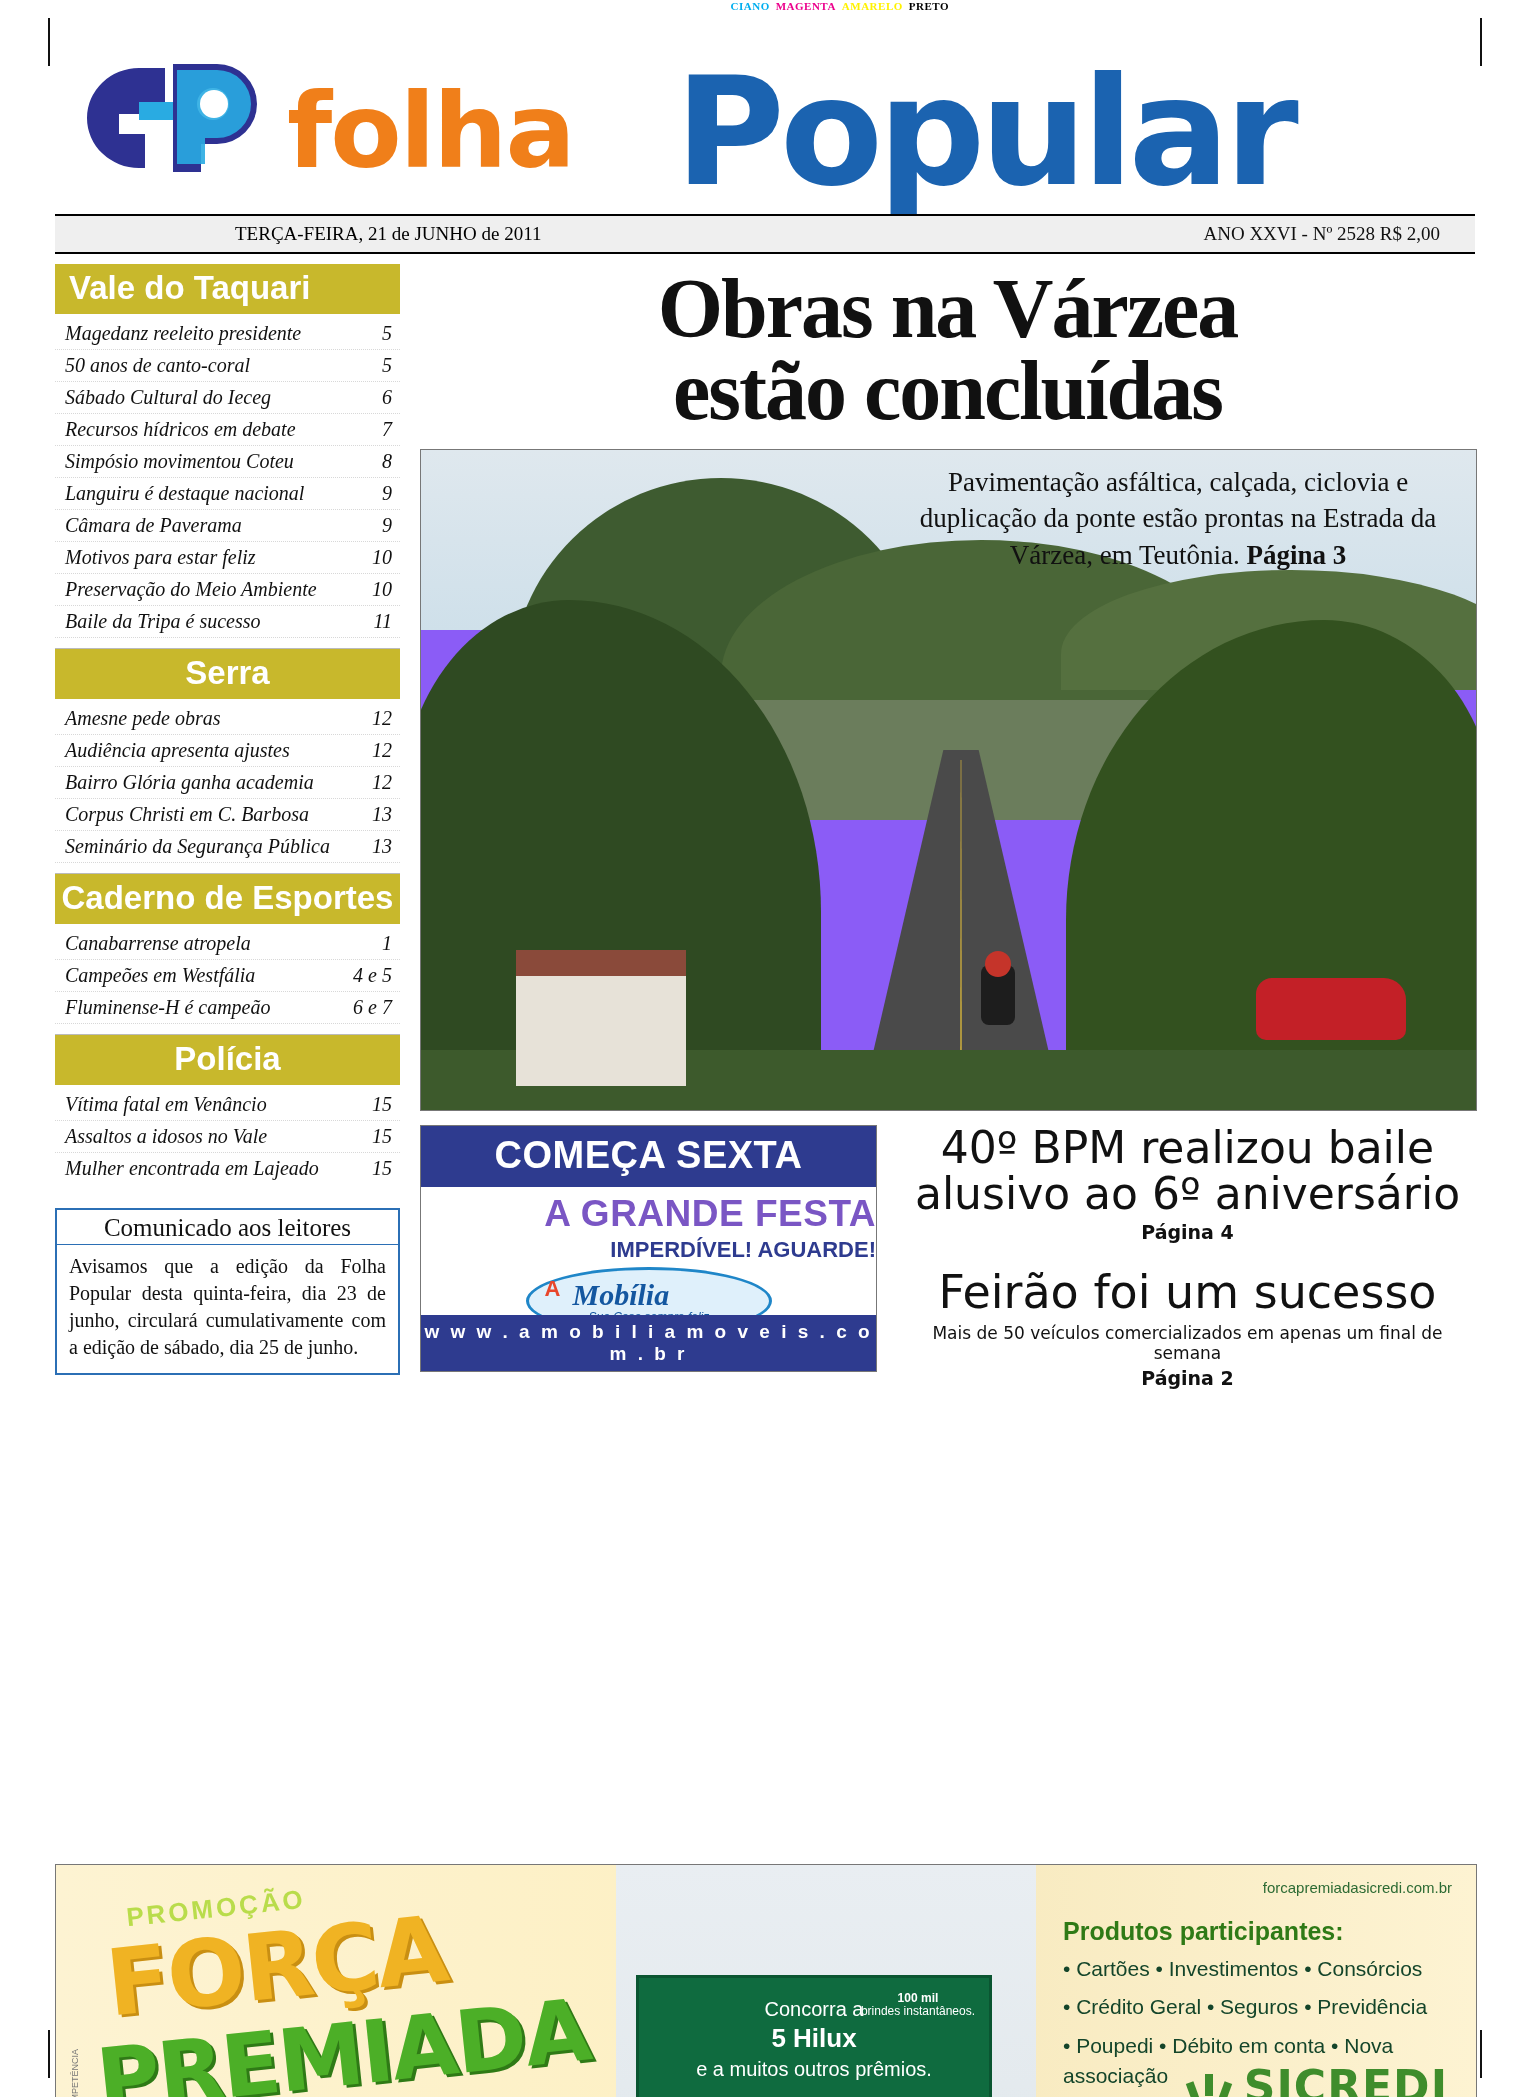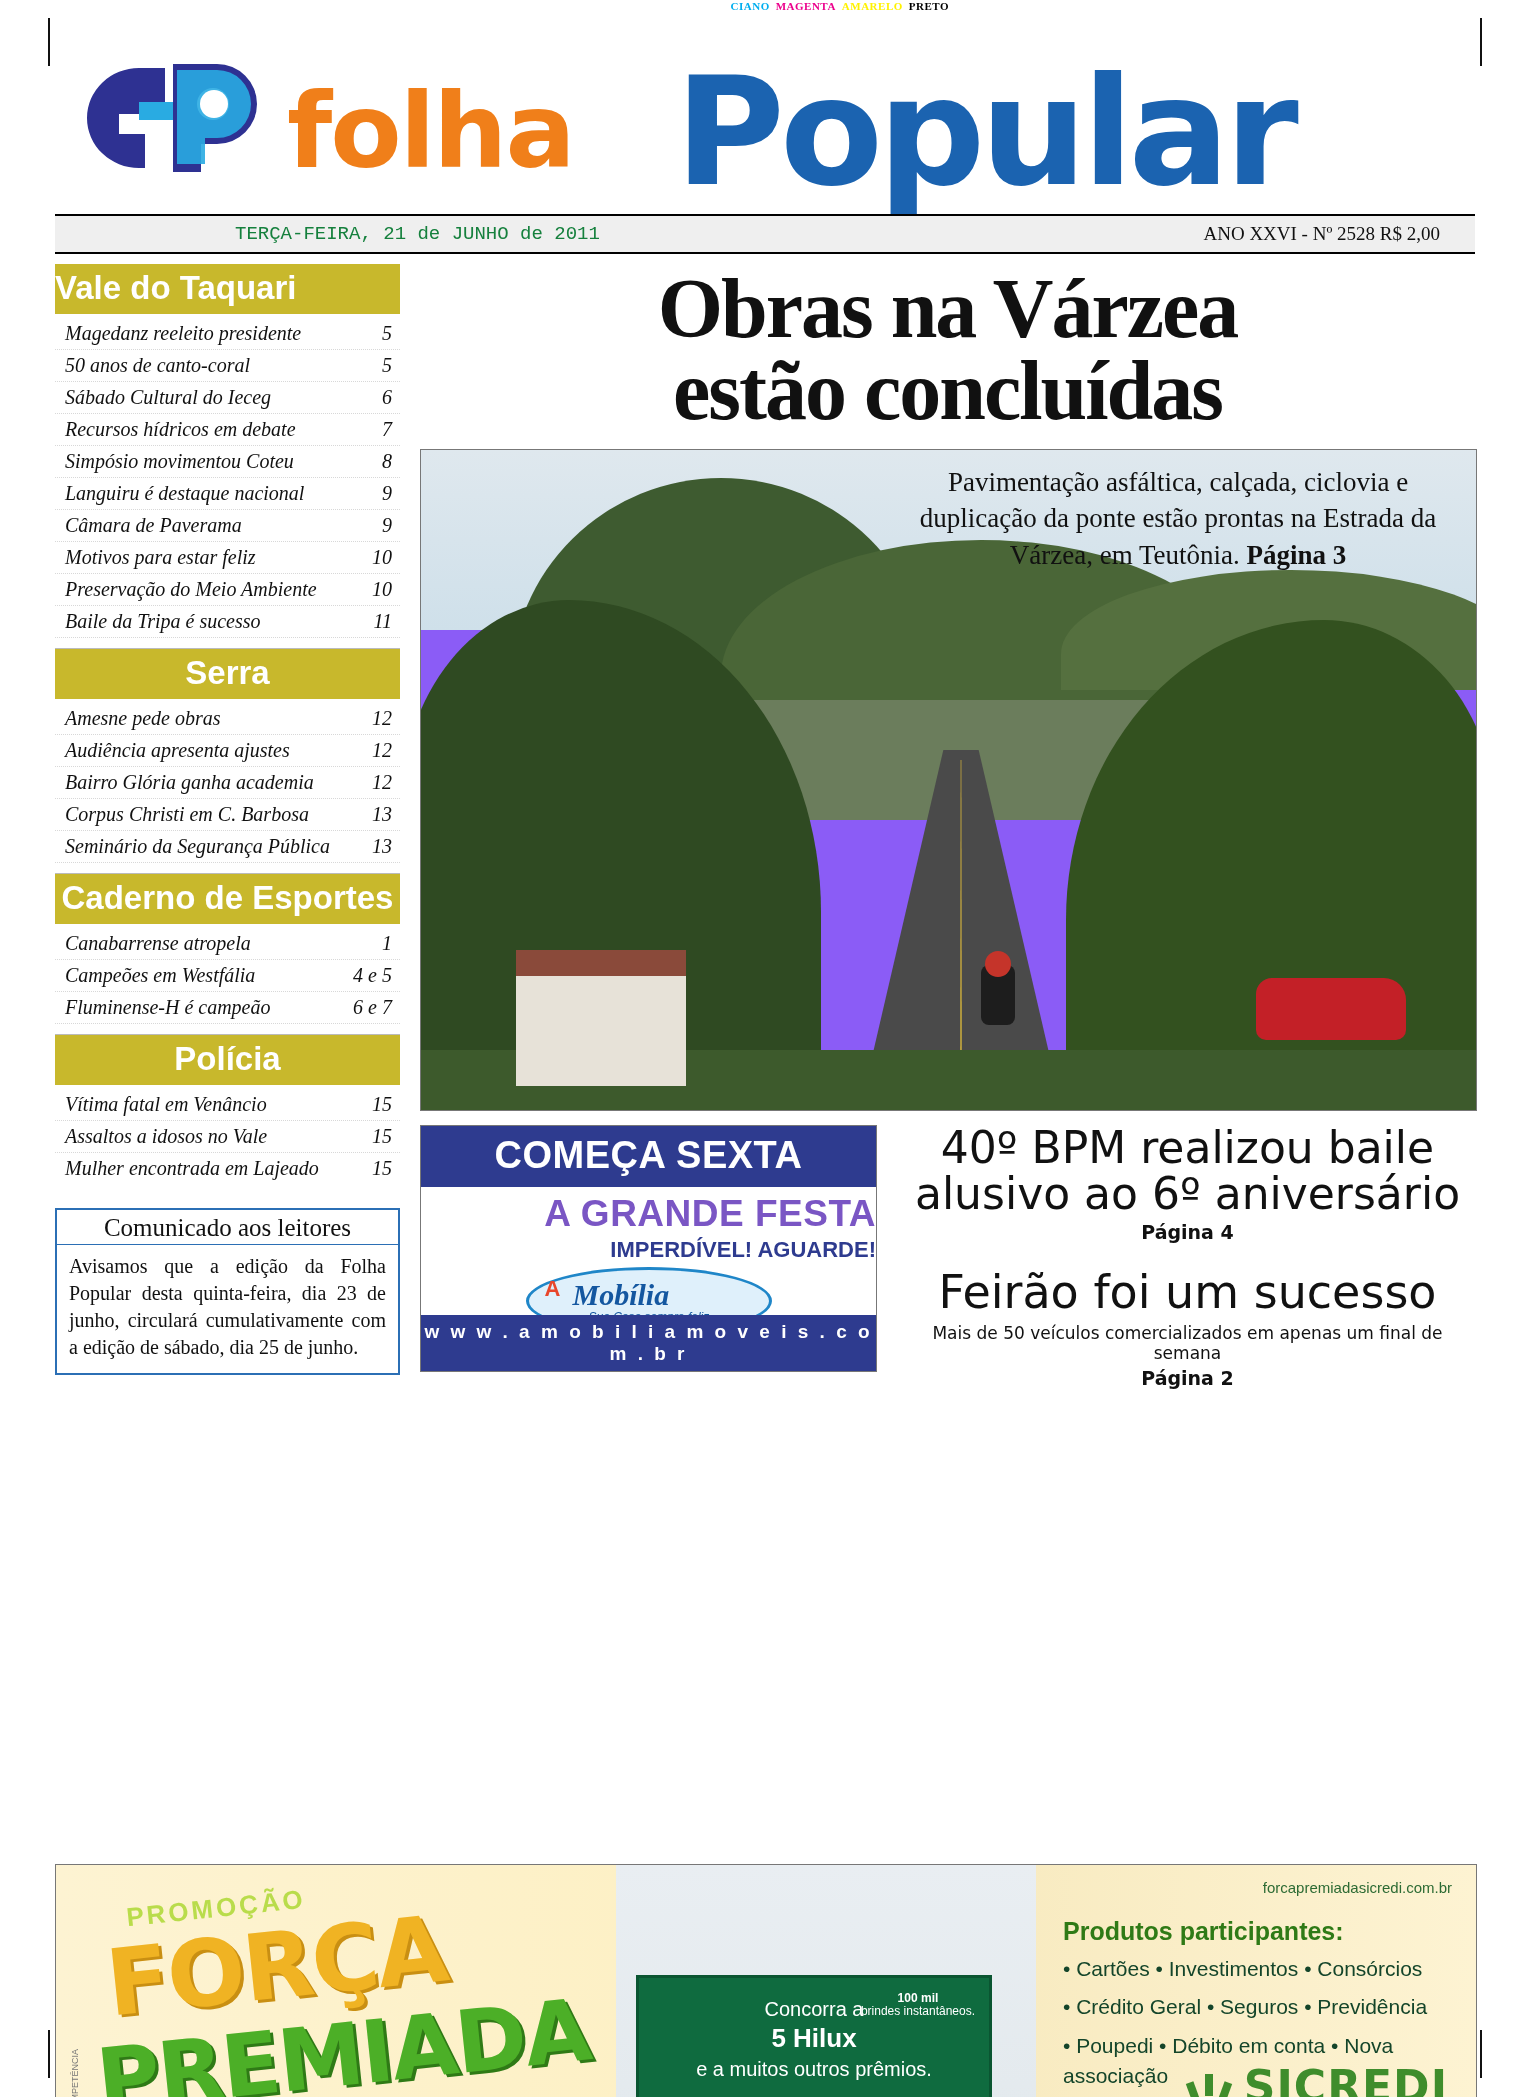--- a/index.html
+++ b/index.html
@@ -12,30 +12,30 @@
 
   .page{position:absolute;left:55px;top:30px;width:1420px;}
 
   
   .masthead{position:relative;height:180px;}
   .logo-mark{position:absolute;left:22px;top:28px;width:190px;height:120px;}
   .word-folha{position:absolute;left:232px;top:40px;font-family:"DejaVu Sans",sans-serif;font-weight:bold;font-size:104px;color:#F07F1A;letter-spacing:-2px;}
   .word-popular{position:absolute;left:620px;top:15px;font-family:"DejaVu Sans",sans-serif;font-weight:bold;font-size:150px;color:#1B63B0;letter-spacing:-5px;}
 
   .dateline{position:relative;margin-top:4px;height:36px;border-top:2px solid #000;border-bottom:2px solid #000;background:#efefef;}
-  .dateline .left{position:absolute;left:180px;top:7px;font-family:Liberation Mono, monospace;font-size:19px;color:#15803d;}
+  .dateline .left{position:absolute;left:180px;top:7px;font-family:Liberation Serif, serif;font-size:19px;color:#000000;}
   .dateline .right{position:absolute;right:35px;top:7px;font-family:"Liberation Serif",serif;font-size:19px;color:#111;}
 
   
   .content{position:relative;margin-top:10px;}
 
   
   .index-col{position:absolute;left:0;top:0;width:345px;}
   .sec-head{background:#C8B82C;color:#fff;font-weight:bold;font-size:33px;text-align:center;padding:5px 0 7px;font-family:"Liberation Sans",sans-serif;}
-  .sec-head.left{text-align:left;}
+  .sec-head.left{text-align:left;padding-left:14px;}
   .idx-list{margin:0;padding:4px 0 10px;border-bottom:1px solid #bbb;}
   .idx-row{display:flex;justify-content:space-between;font-family:"Liberation Serif",serif;font-style:italic;font-size:20px;color:#111;padding:4px 8px 4px 10px;border-bottom:1px dotted #d8d8d8;}
   .idx-row .pg{font-style:italic;padding-left:8px;}
 
   .notice{margin-top:14px;border:2px solid #2b6fb5;}
   .notice-title{font-size:25px;font-weight:normal;font-family:"Liberation Serif",serif;text-align:center;padding:4px 0 2px;color:#111;border-bottom:1px solid #2b6fb5;}
   .notice-body{font-family:"Liberation Serif",serif;font-size:20px;line-height:1.35;text-align:justify;padding:8px 12px 12px;color:#111;}
 
   
   .main-col{position:absolute;left:365px;top:0;width:1055px;}

